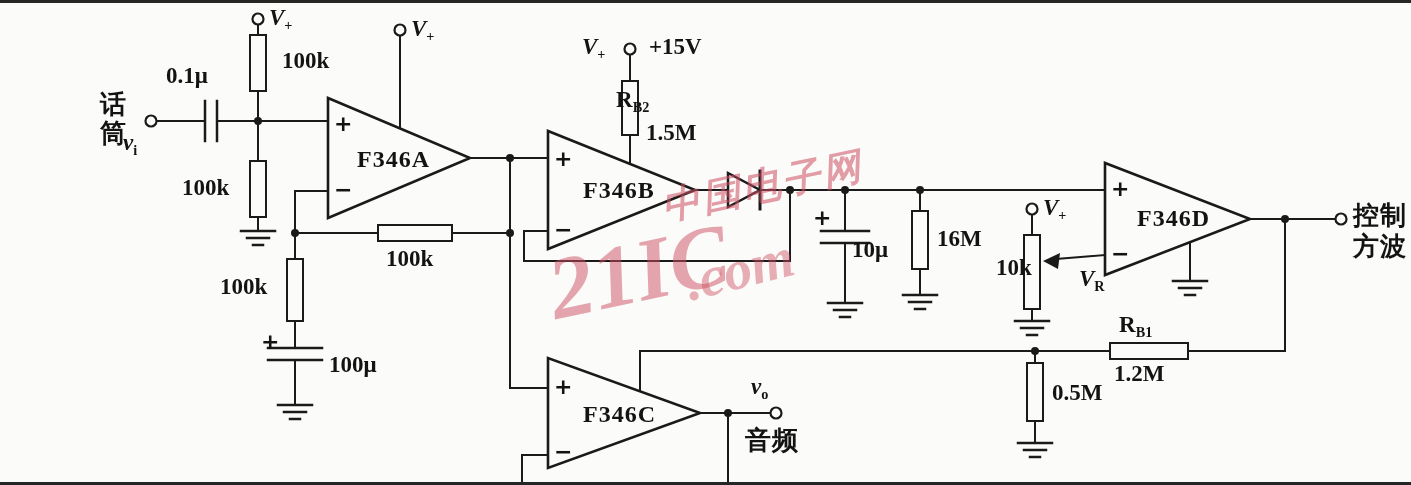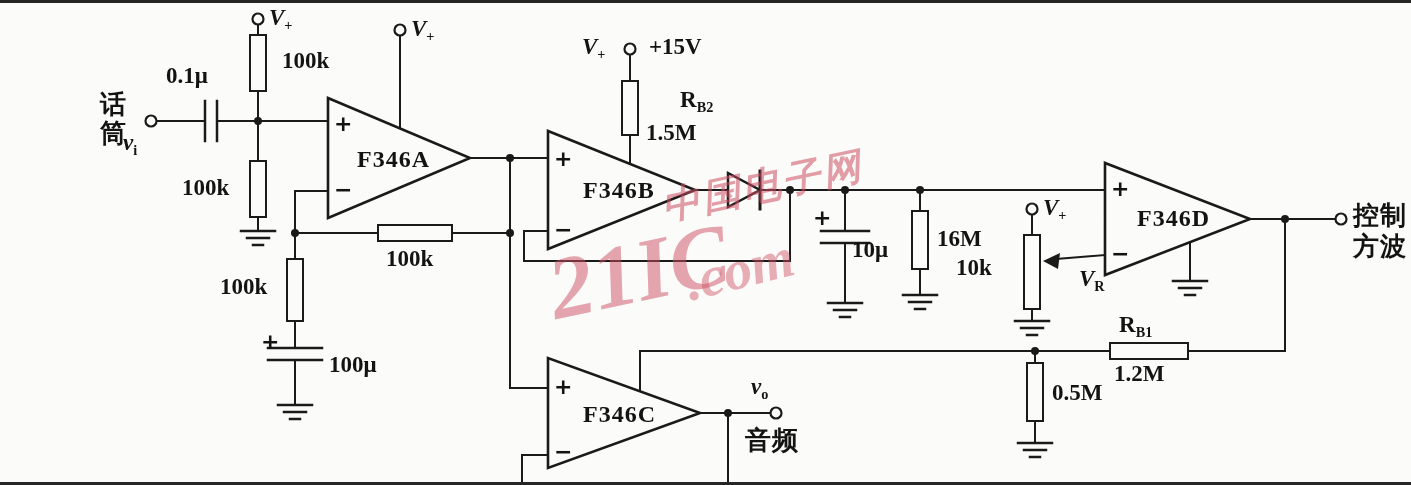--- a/index.html
+++ b/index.html
@@ -148,38 +148,38 @@
   <div class="lbl" style="left:182px;top:172px">100k</div>
   <div class="lbl amp" style="left:357px;top:143px">F346A</div>
   <div class="lbl it" style="left:411px;top:13px"><span>V</span><sub>+</sub></div>
   <div class="lbl" style="left:386px;top:243px">100k</div>
   <div class="lbl" style="left:220px;top:271px">100k</div>
   <div class="lbl" style="left:329px;top:349px">100μ</div>
   <div class="lbl sign" style="left:261px;top:327px">+</div>
 
   <div class="lbl it" style="left:582px;top:31px"><span>V</span><sub>+</sub></div>
   <div class="lbl" style="left:649px;top:31px">+15V</div>
-  <div class="lbl" style="left:680px;top:84px"><span>R</span><sub>B2</sub></div>
+  <div class="lbl" style="left:616px;top:84px"><span>R</span><sub>B2</sub></div>
   <div class="lbl" style="left:646px;top:117px">1.5M</div>
   <div class="lbl amp" style="left:583px;top:174px">F346B</div>
 
   <div class="lbl sign" style="left:334px;top:109px">+</div>
   <div class="lbl sign" style="left:334px;top:175px">−</div>
   <div class="lbl sign" style="left:554px;top:144px">+</div>
   <div class="lbl sign" style="left:554px;top:215px">−</div>
   <div class="lbl sign" style="left:554px;top:372px">+</div>
   <div class="lbl sign" style="left:554px;top:437px">−</div>
   <div class="lbl sign" style="left:1111px;top:174px">+</div>
   <div class="lbl sign" style="left:1111px;top:239px">−</div>
 
   <div class="lbl sign" style="left:813px;top:203px">+</div>
   <div class="lbl" style="left:852px;top:234px">10μ</div>
   <div class="lbl" style="left:937px;top:223px">16M</div>
   <div class="lbl it" style="left:1043px;top:192px"><span>V</span><sub>+</sub></div>
-  <div class="lbl" style="left:956px;top:252px">10k</div>
+  <div class="lbl" style="left:996px;top:252px">10k</div>
   <div class="lbl it" style="left:1079px;top:263px"><span>V</span><sub>R</sub></div>
   <div class="lbl amp" style="left:1137px;top:202px">F346D</div>
   <div class="lbl cn" style="left:1353px;top:199px">控制</div>
   <div class="lbl cn" style="left:1353px;top:230px">方波</div>
 
   <div class="lbl" style="left:1119px;top:309px"><span>R</span><sub>B1</sub></div>
   <div class="lbl" style="left:1114px;top:358px">1.2M</div>
   <div class="lbl" style="left:1052px;top:377px">0.5M</div>
 
   <div class="lbl amp" style="left:583px;top:398px">F346C</div>

